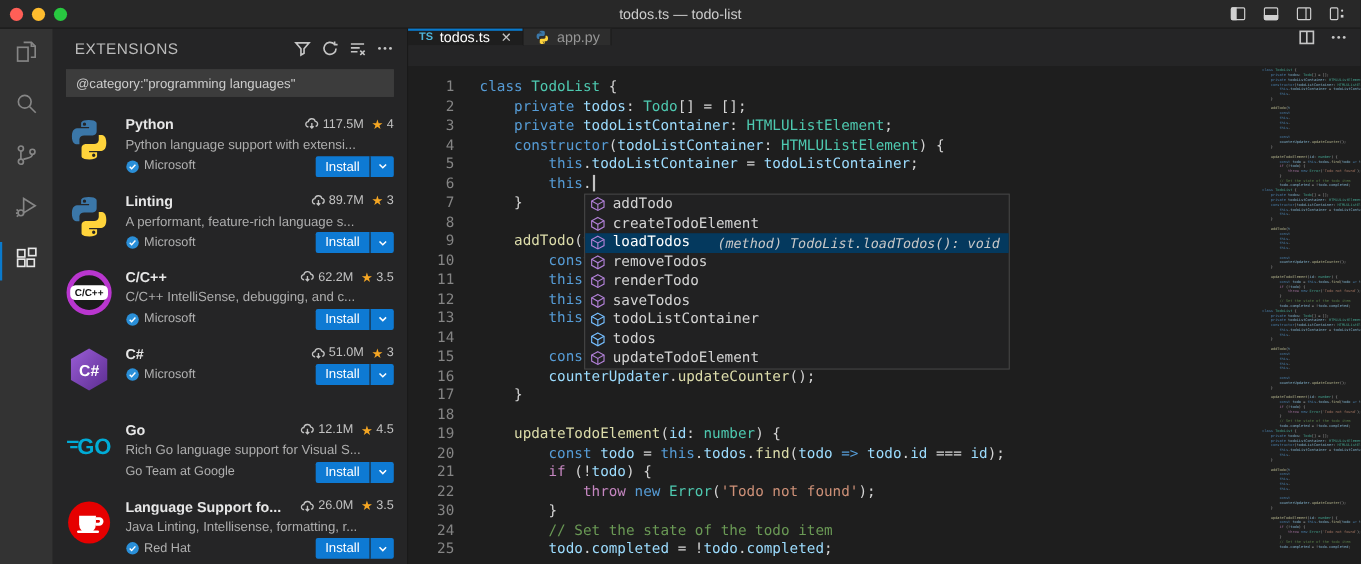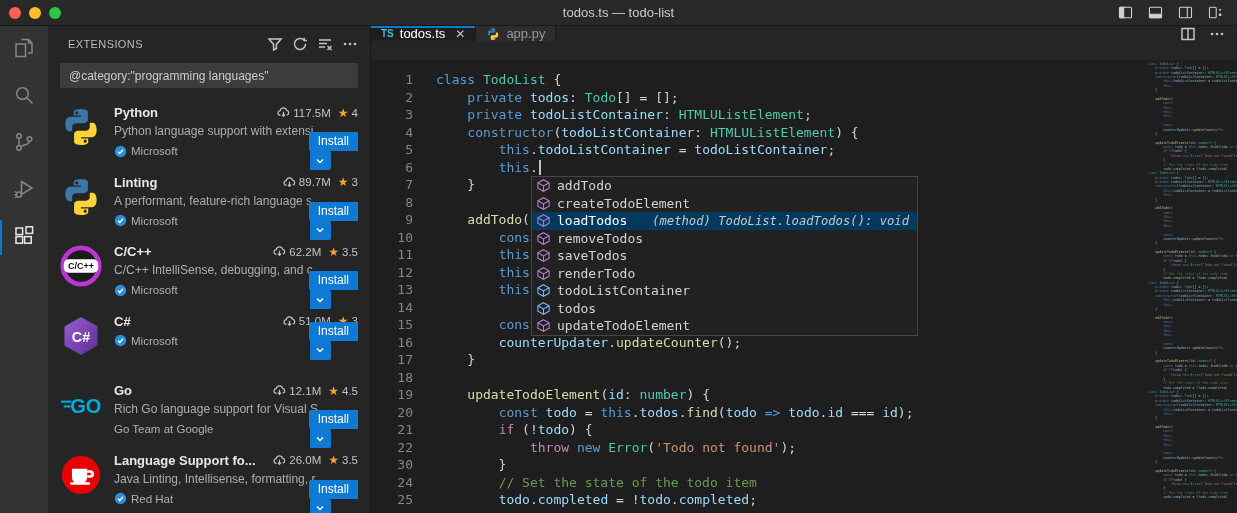--- a/index.html
+++ b/index.html
@@ -26,21 +26,21 @@
   .ab-item { height:47px; display:flex; align-items:center; justify-content:center;
              color:#868686; cursor:pointer; position:relative; }
   .ab-item.active { color:#e7e7e7; }
   .ab-item.active::before { content:""; position:absolute; left:0; top:6px; bottom:6px;
                             width:2px; background:#0a7acc; }
   .ab-item svg { width:24px; height:24px; }
 
   
   #sidebar { width:322px; background:#252526; display:flex; flex-direction:column; min-height:0; }
   #sb-header { height:35px; display:flex; align-items:center; padding:0 12px 0 20px; }
-  #sb-title { font-size:11px; letter-spacing:.4px; color:#bbbbbb; }
+  #sb-title { font-size:14px; letter-spacing:.4px; color:#bbbbbb; }
   #sb-actions { margin-left:auto; display:flex; gap:9px; }
   .sb-ic { width:16px; height:16px; color:#c5c5c5; cursor:pointer; }
   .sb-ic svg { width:100%; height:100%; }
   #sb-search { margin:2px 12px 8px 12px; height:25px; background:#3c3c3c; border:1px solid #3c3c3c;
                color:#cccccc; font-size:12px; padding:0 8px; outline:none; width:298px;
                font-family:"Liberation Sans", sans-serif; }
   #ext-list { flex:1; overflow:hidden; }
   .ext-row { height:69.5px; display:flex; padding:7px 12px 0 12px; cursor:pointer; }
   .ext-icon { width:42px; height:42px; flex:0 0 42px; margin-right:12px; margin-top:3px; }
   .ext-icon svg { width:42px; height:42px; }
@@ -50,21 +50,21 @@
               overflow:hidden; text-overflow:ellipsis; }
   .ext-stats { margin-left:auto; display:flex; align-items:center; gap:3px; color:#c2c2c2;
                font-size:11.5px; white-space:nowrap; padding-left:6px; }
   .ext-stats .cloud { width:13px; height:13px; color:#c2c2c2; }
   .ext-stats .star { color:#f5a623; font-size:12px; margin-left:4px; }
   .ext-desc { font-size:12px; color:#adadad; height:19px; line-height:19px; white-space:nowrap;
               overflow:hidden; text-overflow:ellipsis; }
   .ext-foot { display:flex; align-items:center; height:20px; }
   .ext-pub { font-size:11.5px; color:#b0b0b0; display:flex; align-items:center; gap:4px; }
   .badge-verified { width:13px; height:13px; }
-  .install-wrap { margin-left:auto; display:flex; cursor:pointer;flex-direction:column; }
+  .install-wrap { margin-left:auto; display:flex; cursor:pointer; }
   .install-btn { background:#0e7ad3; color:#ffffff; font-size:12px; height:19px; line-height:19px;
                  padding:0 9px; border-radius:2px 0 0 2px; }
   .install-chev { background:#0e7ad3; width:22px; height:19px; border-left:1px solid #1e1e1e;
                   border-radius:0 2px 2px 0; display:flex; align-items:center; justify-content:center; }
   .install-chev svg { width:10px; height:10px; }
 
   
   #editorgroup { flex:1; display:flex; flex-direction:column; min-width:0; background:#1e1e1e;
                  border-left:1px solid #191919; }
   #tabbar { height:34px; background:#252526; display:flex; align-items:flex-start; flex:0 0 34px; }
@@ -528,27 +528,27 @@
             <div class="sg-row"><span class="sg-ic"><svg viewBox="0 0 16 16" fill="none" stroke="#B180D7" stroke-width="1.1">
                   <path d="M8 1.8 14 5.1v5.8L8 14.2 2 10.9V5.1z"></path>
                   <path d="M2 5.1 8 8.4l6-3.3M8 8.4v5.8"></path>
                 </svg></span>
     <span>removeTodos</span>
     </div>
             <div class="sg-row"><span class="sg-ic"><svg viewBox="0 0 16 16" fill="none" stroke="#B180D7" stroke-width="1.1">
                   <path d="M8 1.8 14 5.1v5.8L8 14.2 2 10.9V5.1z"></path>
                   <path d="M2 5.1 8 8.4l6-3.3M8 8.4v5.8"></path>
                 </svg></span>
+    <span>renderTodo</span>
+    </div>
+            <div class="sg-row"><span class="sg-ic"><svg viewBox="0 0 16 16" fill="none" stroke="#B180D7" stroke-width="1.1">
+                  <path d="M8 1.8 14 5.1v5.8L8 14.2 2 10.9V5.1z"></path>
+                  <path d="M2 5.1 8 8.4l6-3.3M8 8.4v5.8"></path>
+                </svg></span>
     <span>saveTodos</span>
-    </div>
-            <div class="sg-row"><span class="sg-ic"><svg viewBox="0 0 16 16" fill="none" stroke="#B180D7" stroke-width="1.1">
-                  <path d="M8 1.8 14 5.1v5.8L8 14.2 2 10.9V5.1z"></path>
-                  <path d="M2 5.1 8 8.4l6-3.3M8 8.4v5.8"></path>
-                </svg></span>
-    <span>renderTodo</span>
     </div>
             <div class="sg-row"><span class="sg-ic"><svg viewBox="0 0 16 16" fill="none" stroke="#75BEFF" stroke-width="1.1">
                   <path d="M8 1.8 14 5.1v5.8L8 14.2 2 10.9V5.1z"></path>
                   <path d="M2 5.1 8 8.4l6-3.3M8 8.4v5.8"></path>
                 </svg></span>
     <span>todoListContainer</span>
     </div>
             <div class="sg-row"><span class="sg-ic"><svg viewBox="0 0 16 16" fill="none" stroke="#75BEFF" stroke-width="1.1">
                   <path d="M8 1.8 14 5.1v5.8L8 14.2 2 10.9V5.1z"></path>
                   <path d="M2 5.1 8 8.4l6-3.3M8 8.4v5.8"></path>

